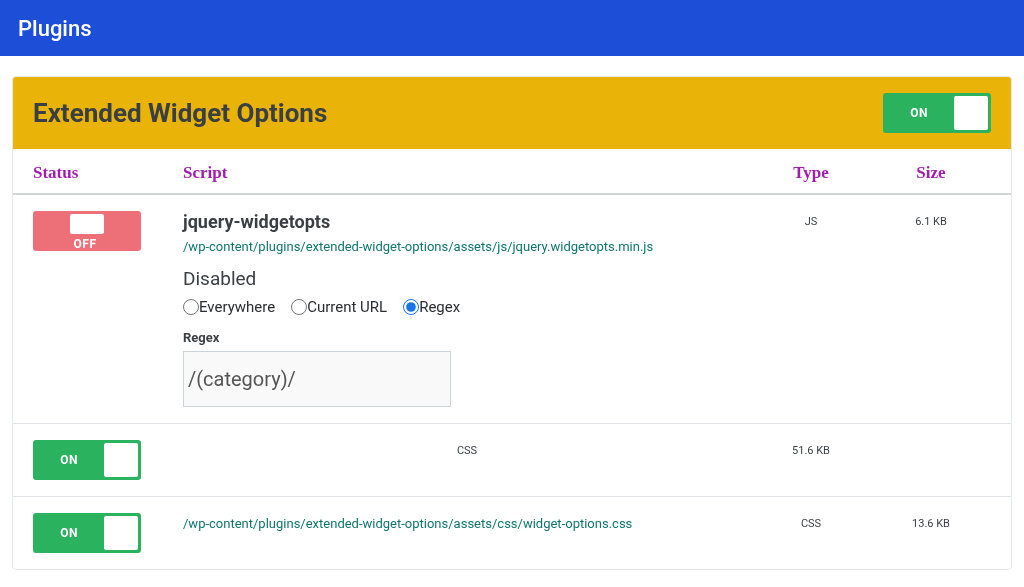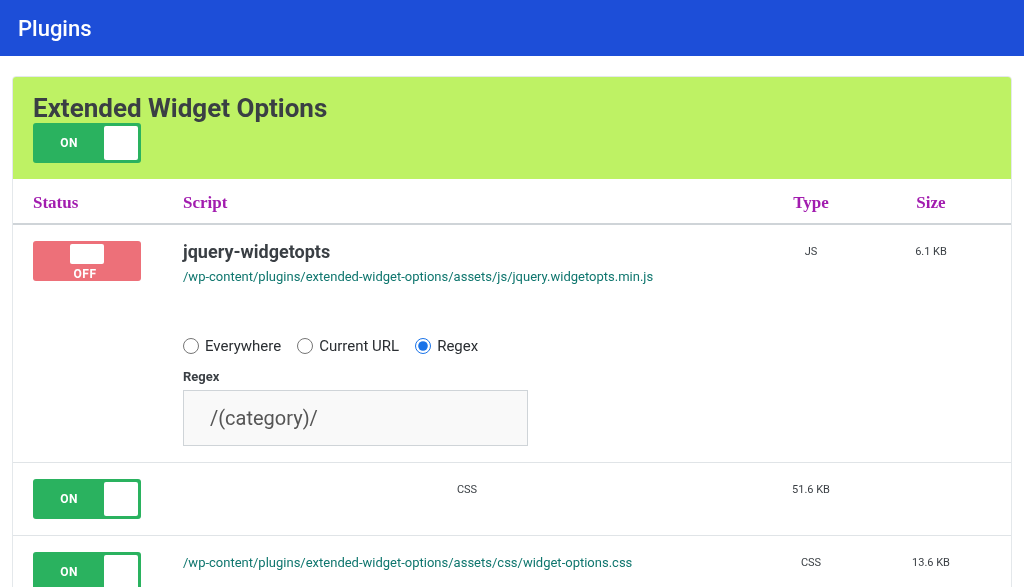--- a/index.html
+++ b/index.html
@@ -1,45 +1,45 @@
 <!DOCTYPE html>
 <html><head>
 <meta charset="utf-8">
 <style>
   * { box-sizing: border-box; margin: 0; padding: 0; }
   body { font-family: -apple-system, BlinkMacSystemFont, "Segoe UI", Roboto, Helvetica, Arial, sans-serif; background: #fff; width: 1024px; }
   .topbar { background: #1d4ed8; color: #fff; height: 56px; display: flex; align-items: center; padding: 0 18px; }
   .topbar h1 { font-size: 22px; font-weight: 500; }
   .container { padding: 20px 12px 10px 12px; }
   .panel { border: 1px solid #e4e8eb; border-radius: 4px; overflow: hidden; }
-  .panel-header { background: #bef264; padding: 16px 20px; display: flex; align-items: flex-start; justify-content: space-between; flex-direction: column; }
+  .panel-header { background: #eab308; padding: 16px 20px; display: flex; align-items: center; justify-content: space-between; }
   .panel-header h2 { font-size: 26px; font-weight: 700; color: #3a3f44; }
   .toggle { width: 108px; height: 40px; border-radius: 3px; display: flex; align-items: center; position: relative; cursor: pointer; }
   .toggle.on { background: #2ab25f; justify-content: flex-start; }
   .toggle.off { background: #ed7079; justify-content: flex-end; flex-direction: column; }
   .toggle .knob { width: 34px; height: 34px; background: #fff; border-radius: 2px; margin: 3px; }
   .toggle .lbl { color: #fff; font-size: 12px; font-weight: 700; letter-spacing: 0.5px; flex: 1; text-align: center; }
   .toggle.on .lbl { padding-left: 4px; }
   .toggle.off .lbl { padding-right: 4px; }
   .table-head, .row { display: grid; grid-template-columns: 150px 1fr 120px 120px; align-items: start; padding: 12px 20px; }
   .table-head { border-bottom: 2px solid #cfd4d8; padding-top: 14px; padding-bottom: 10px; }
   .table-head div { font-weight: 700; color: #a21caf; font-size: 17px; font-family: Liberation Serif, serif; }
   .row { border-bottom: 1px solid #e0e4e7; padding-top: 16px; padding-bottom: 16px; }
   .row:last-child { border-bottom: none; }
   .col-status { display: flex; align-items: flex-start; }
   .col-type, .col-size { text-align: center; color: #3a3f44; font-size: 11px; padding-top: 4px; }
   .script-name { font-weight: 700; font-size: 18px; color: #3a3f44; margin-bottom: 4px; }
   .script-path { color: #0f766e; font-size: 13px; text-decoration: none; }
   .disabled-section { margin-top: 12px; }
   .disabled-title { font-size: 19px; color: #3a3f44; margin-bottom: 8px; }
   .radio-row { display: flex; gap: 16px; align-items: center; margin-bottom: 14px; }
-  .radio-opt { display: flex; align-items: center; gap: 6px; font-size: 15px; color: #2a2e32; margin-top: 40px; }
+  .radio-opt { display: flex; align-items: center; gap: 0; font-size: 15px; color: #2a2e32; }
   .radio-opt input { width: 16px; height: 16px; accent-color: #1a73e8; }
   .regex-label { font-size: 13px; font-weight: 700; color: #3a3f44; margin-bottom: 6px; }
-  .regex-input { width: 345px; height: 56px; border: 1px solid #cfd4d8; background: #f9f9f9; padding: 0 26px; font-size: 20px; color: #555; font-family: inherit; }
+  .regex-input { width: 268px; height: 56px; border: 1px solid #cfd4d8; background: #f9f9f9; padding: 0 4px; font-size: 20px; color: #555; font-family: inherit; }
   .th-type, .th-size { text-align: center; }
 </style>
 </head>
 <body>
 
 <div class="topbar">
   <h1>Plugins</h1>
 </div>
 
 <div class="container">
@@ -64,20 +64,21 @@
       <div class="col-status">
         <div class="toggle off">
           <span class="knob"></span>
           <span class="lbl">OFF</span>
         </div>
       </div>
       <div>
         <div class="script-name">jquery-widgetopts</div>
         <a href="#" class="script-path">/wp-content/plugins/extended-widget-options/assets/js/jquery.widgetopts.min.js</a>
         <div class="disabled-section">
+          <div class="disabled-title">Disabled</div>
           <div class="radio-row">
             <label class="radio-opt">
               <input type="radio" name="d0" style="">
               <span>Everywhere</span>
             </label>
             <label class="radio-opt">
               <input type="radio" name="d0" style="">
               <span>Current URL</span>
             </label>
             <label class="radio-opt">

